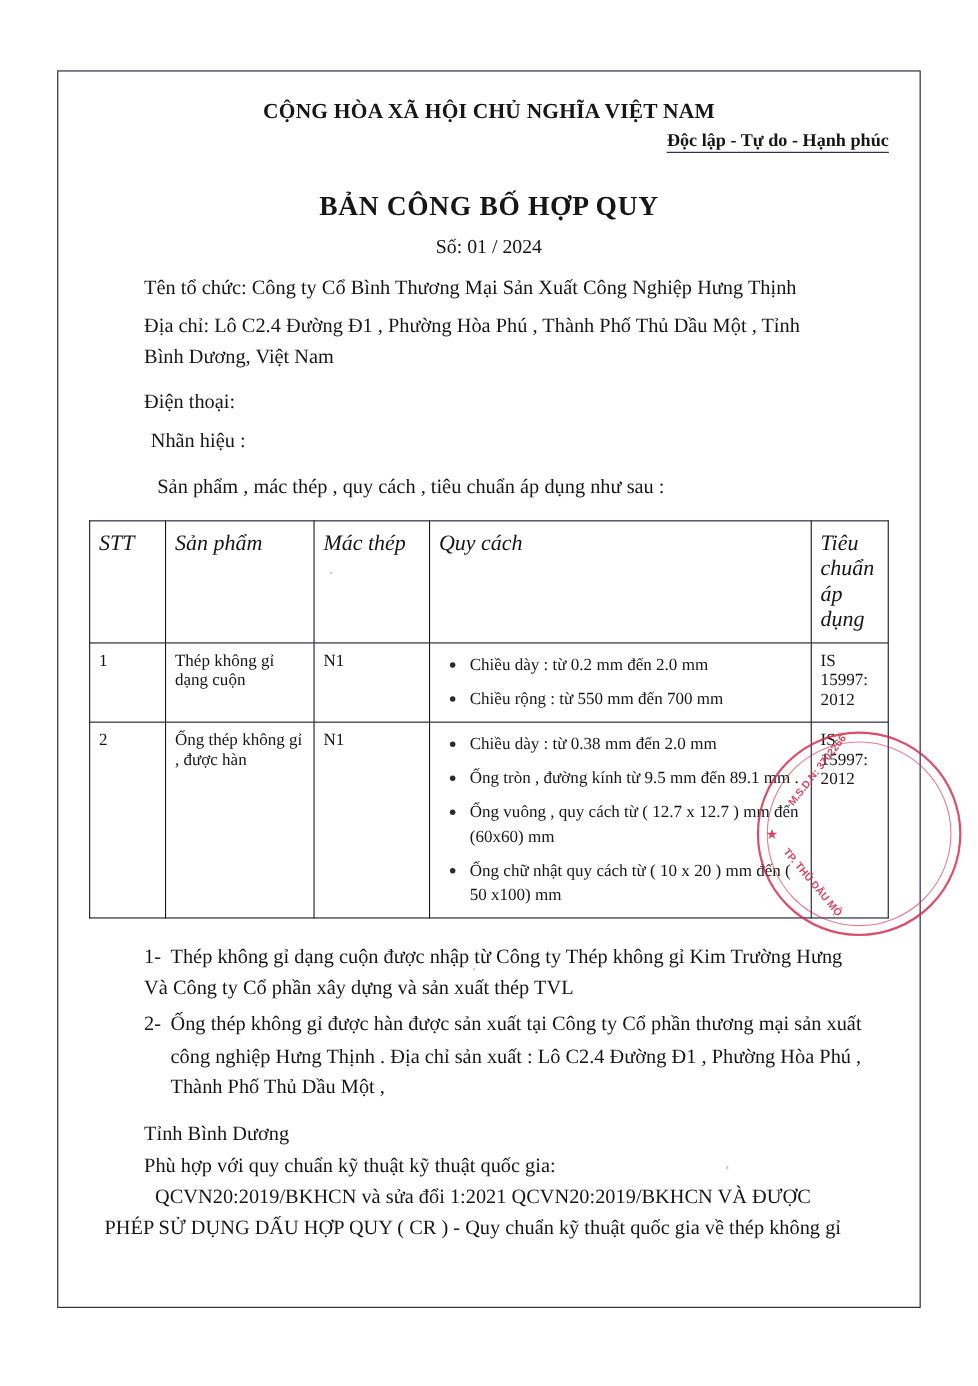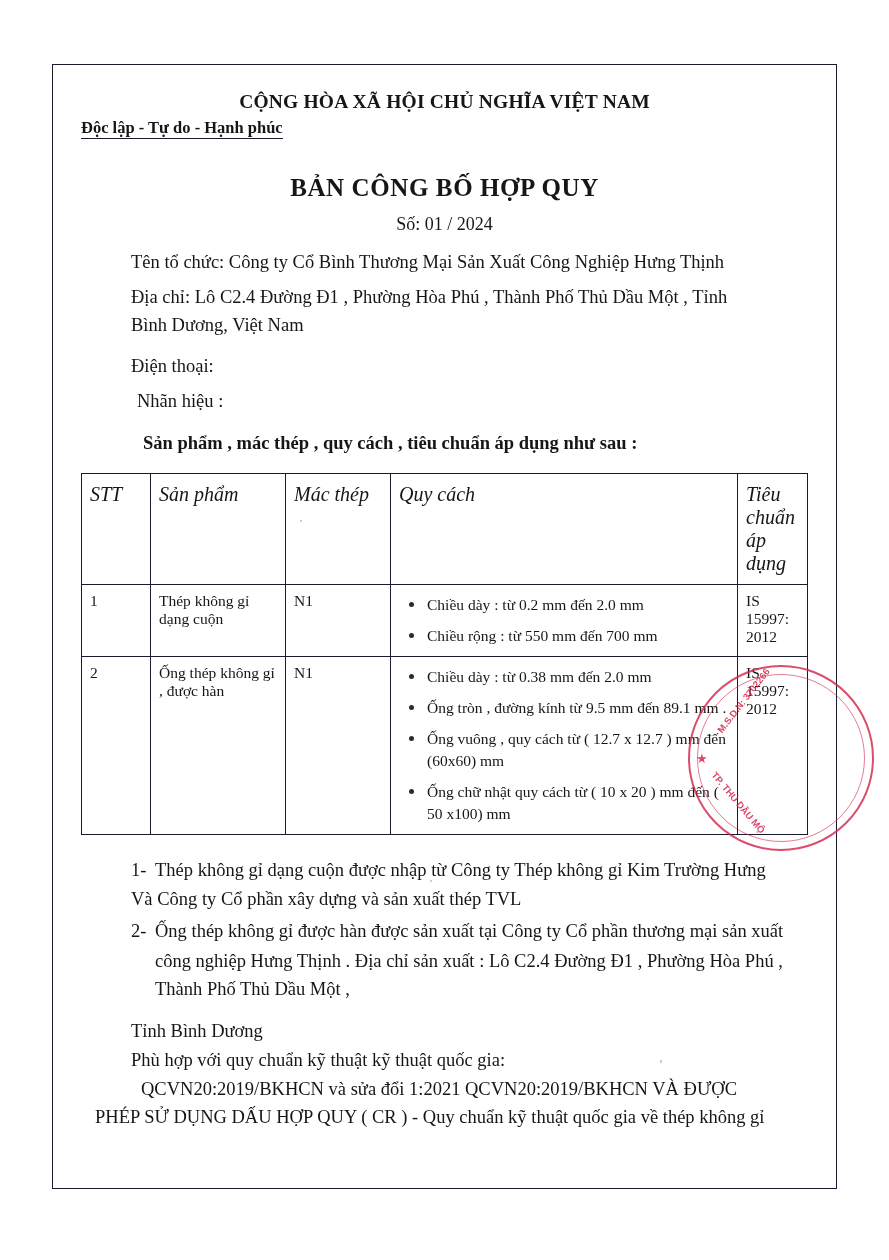--- a/index.html
+++ b/index.html
@@ -32,21 +32,21 @@
     position: relative;
   }
   .nat-title {
     text-align: center;
     font-weight: bold;
     font-size: 19.5px;
     letter-spacing: 0.2px;
     margin-top: 8px;
   }
   .nat-sub {
-    text-align: left;
+    text-align: right;
     font-weight: bold;
     font-size: 16.5px;
     margin-top: 5px;
   }
   .nat-sub span {
     border-bottom: 1.4px solid #1a1a2e;
     padding-bottom: 1px;
   }
   .doc-title {
     text-align: center;
@@ -60,21 +60,21 @@
     font-size: 18px;
     margin-top: 12px;
   }
   .para {
     font-size: 18.5px;
     line-height: 1.52;
     margin-top: 13px;
   }
   .indent-1 { padding-left: 50px; }
   .indent-2 { padding-left: 56px; }
-  .indent-3 { padding-left: 62px; font-weight: bold; }
+  .indent-3 { padding-left: 62px; }
   .bold { font-weight: bold; }
 
   table.spec {
     width: 100%;
     border-collapse: collapse;
     margin-top: 16px;
     font-size: 15.5px;
   }
   table.spec th, table.spec td {
     border: 1.2px solid #1a1a2e;

